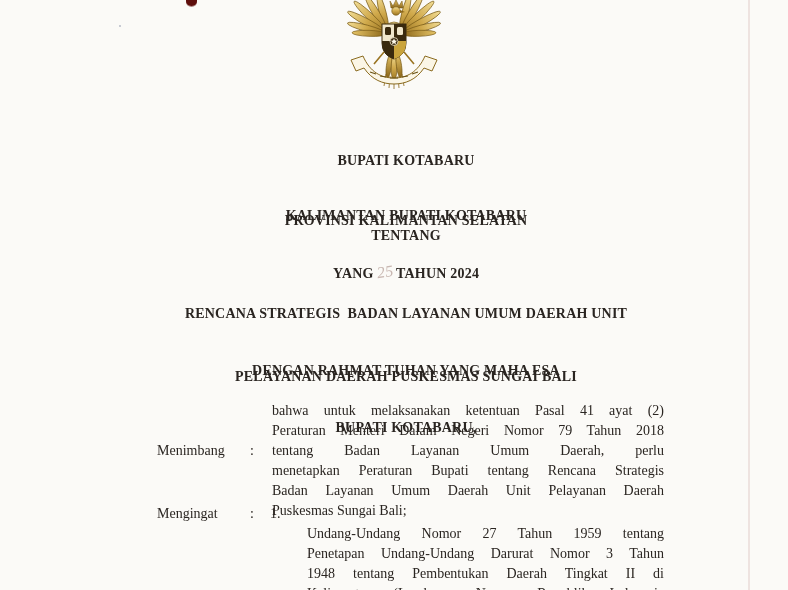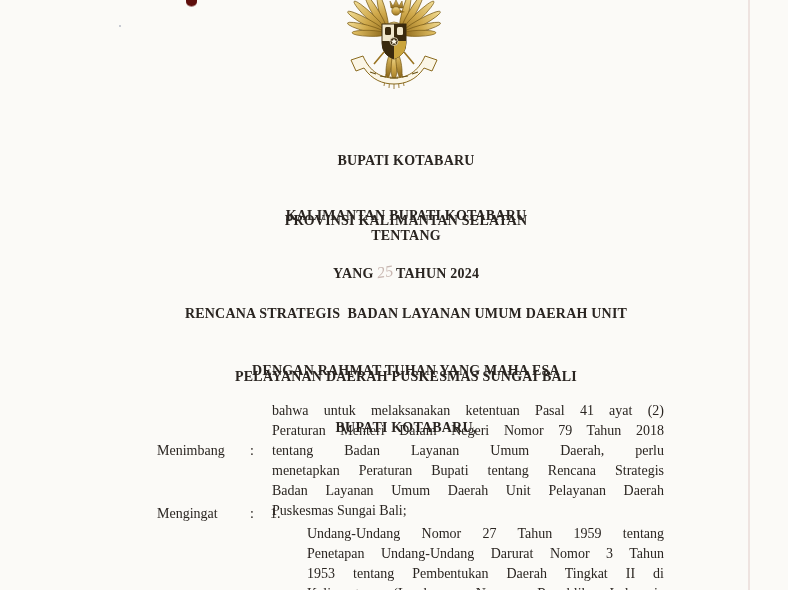--- a/index.html
+++ b/index.html
@@ -174,19 +174,19 @@
     </div>
   </div>
 
   <div class="clause clause-mengingat">
     <div class="label">Mengingat</div>
     <div class="colon">:</div>
     <div class="num">1.</div>
     <div class="para">
       <div class="jline">Undang-Undang Nomor 27 Tahun 1959 tentang</div>
       <div class="jline">Penetapan Undang-Undang Darurat Nomor 3 Tahun</div>
-      <div class="jline">1953 tentang Pembentukan Daerah Tingkat II di</div>
+      <div class="jline">1948 tentang Pembentukan Daerah Tingkat II di</div>
       <div class="jline">Kalimantan (Lembaran Negara Republik Indonesia</div>
 
     </div>
   </div>
 
 </div>
 
 </body></html>

